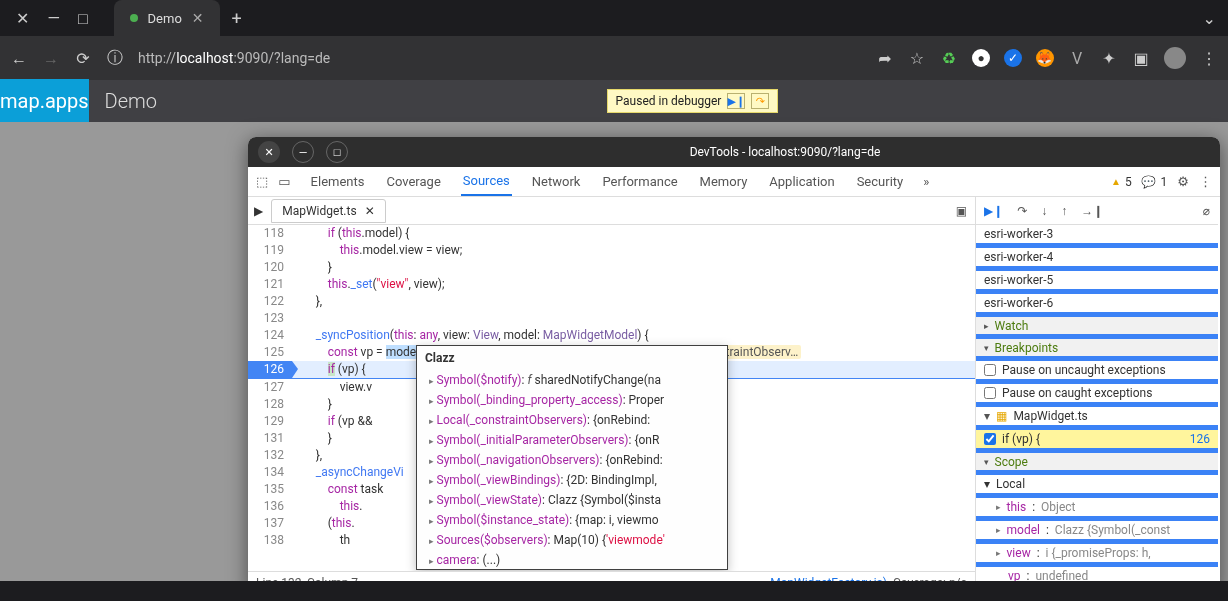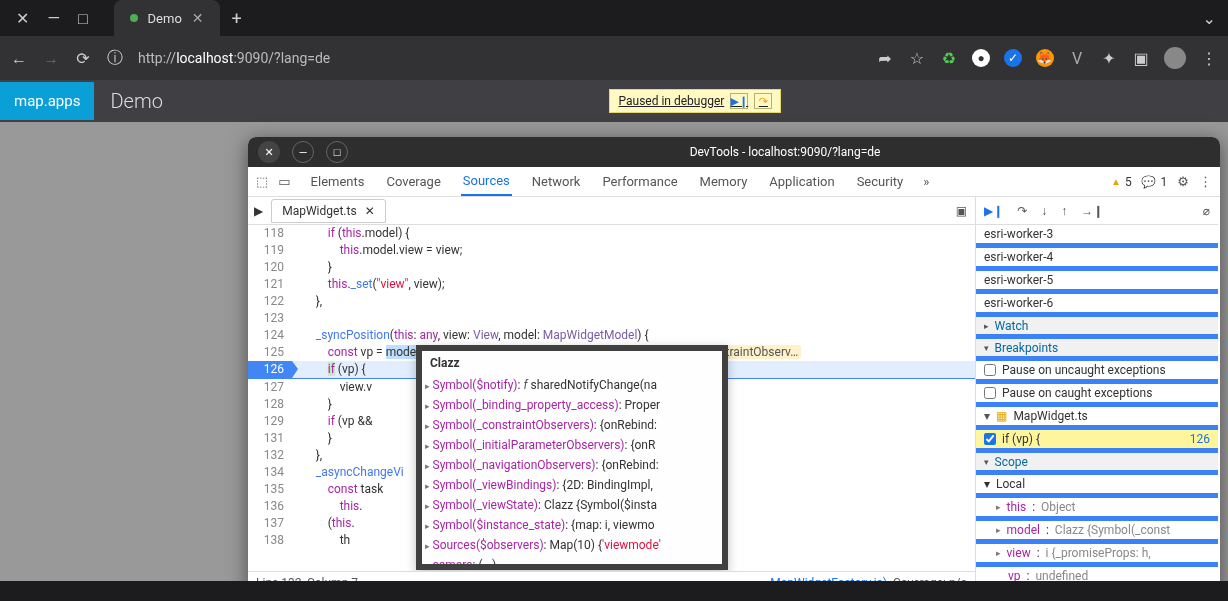--- a/index.html
+++ b/index.html
@@ -23,23 +23,23 @@
 .url { color: #bbb; font-size: 14px; }
 .url .host { color: #fff; }
 .addr-right { display: flex; gap: 14px; align-items: center; margin-left: auto; }
 .addr-right .ic { width: 18px; height: 18px; border-radius: 50%; display: flex; align-items: center; justify-content: center; font-size: 12px; }
 .ic.blue { background: #1a73e8; color: #fff; }
 .ic.fox { background: #ff9500; color: #fff; }
 .avatar { width: 22px; height: 22px; border-radius: 50%; background: #888; }
 
 
 .banner { height: 42px; display: flex; align-items: center; background: #404044; }
-.brand { background: #0b9fd8; color: #fff; padding: 10px 14px; font-size: 15px; }
+.brand { background: #0b9fd8; color: #fff; padding: 10px 0; font-size: 20px; }
 .page-title { color: #ddd; font-size: 20px; margin-left: 16px; font-weight: 300; }
-.paused { margin-left: auto; margin-right: auto; display: flex; align-items: center; background: #fff9c4; color: #222; padding: 3px 8px; font-size: 12px; border: 1px solid #e6d96b; text-decoration: underline; }
+.paused { margin-left: auto; margin-right: auto; display: flex; align-items: center; background: #fff9c4; color: #222; padding: 3px 8px; font-size: 12px; border: 1px solid #e6d96b; }
 .paused .pbtn { margin-left: 6px; width: 18px; height: 16px; border: 1px solid #b8b070; display: inline-flex; align-items: center; justify-content: center; font-size: 11px; cursor: pointer; }
 .paused .pbtn.step { color: #f90; }
 .paused .pbtn.play { color: #1a73e8; }
 
 
 .page-bg { position: absolute; top: 122px; left: 0; right: 0; bottom: 20px; background: #999; }
 
 
 .devtools { position: absolute; left: 248px; top: 137px; width: 972px; height: 456px; background: #fff; color: #333; border-radius: 8px 8px 0 0; box-shadow: 0 4px 20px rgba(0,0,0,0.5); display: flex; flex-direction: column; overflow: hidden; }
 .dt-titlebar { height: 30px; background: #2e2e2e; color: #fff; display: flex; align-items: center; padding: 0 10px; gap: 12px; font-size: 12px; }
@@ -73,37 +73,37 @@
 .row-exec { background: #e2eeff; }
 .row-exec .code { border-bottom: 1px solid #4285f4; }
 
 
 .kw { color: #a626a4; }
 .str { color: #d14; }
 .fn { color: #4078f2; }
 .typ { color: #795da3; }
 .inline-val { background: #fdf2ca; color: #555; padding: 0 3px; border-radius: 2px; }
 
-.tooltip { position: absolute; left: 168px; top: 120px; width: 312px; height: 225px; background: #fefefe; border: 6px solid #404040; box-shadow: 0 3px 10px rgba(0,0,0,0.25); font-family: monospace; font-size: 12px; overflow: hidden; }
+.tooltip { position: absolute; left: 168px; top: 120px; width: 312px; height: 225px; background: #fefefe; border: 1px solid #404040; box-shadow: 0 3px 10px rgba(0,0,0,0.25); font-family: monospace; font-size: 12px; overflow: hidden; }
 .tooltip-title { font-weight: bold; padding: 4px 8px; }
-.tooltip-row { padding: 1px 3px; white-space: nowrap; overflow: hidden; }
+.tooltip-row { padding: 1px 12px; white-space: nowrap; overflow: hidden; }
 .tooltip-row .sk { color: #a626a4; }
 .tooltip-row::before { content: "▸"; color: #777; margin-right: 3px; font-size: 9px; }
 
 .dt-status { height: 22px; border-top: 1px solid #ddd; display: flex; align-items: center; font-size: 12px; color: #555; padding: 0 8px; }
 .dt-status .link { color: #1a73e8; text-decoration: underline; margin-left: auto; margin-right: 6px; }
 
 
 .dt-right { width: 242px; display: flex; flex-direction: column; font-size: 12px; overflow: hidden; }
 .dbg-toolbar { height: 28px; border-bottom: 1px solid #ddd; display: flex; align-items: center; gap: 14px; padding: 0 8px; color: #555; }
 .dbg-toolbar .play { color: #1a73e8; }
 .dbg-toolbar .deact { margin-left: auto; }
 
 .thread-row, .section-hdr, .bp-row, .scope-row { padding: 2px 8px; border-bottom: 5px solid #3b82f6; display: flex; align-items: center; gap: 6px; }
-.section-hdr { background: #f1f1f1; color: #0369a1; cursor: pointer; height: 22px; }
+.section-hdr { background: #f1f1f1; color: #4d7c0f; cursor: pointer; height: 22px; }
 .section-hdr::before { content: "▸"; color: #555; font-size: 9px; }
 .section-hdr.open::before { content: "▾"; }
 .bp-highlight { background: #fff59d; }
 .bp-line { margin-left: auto; color: #1a73e8; }
 .scope-indent { padding-left: 20px; }
 .val-purple { color: #a626a4; }
 .val-gray { color: #888; }
 
 .footer { position: absolute; bottom: 0; left: 0; right: 0; height: 20px; background: #1c1c1f; }
 
@@ -221,21 +221,21 @@
           <div class="code-row"><div class="gutter">132</div><div class="code">        },</div></div>
           <div class="code-row"><div class="gutter">134</div><div class="code">        <span class="fn">_asyncChangeVi</span></div></div>
           <div class="code-row"><div class="gutter">135</div><div class="code">            <span class="kw">const</span> task</div></div>
           <div class="code-row"><div class="gutter">136</div><div class="code">                <span class="kw">this</span>.</div></div>
           <div class="code-row"><div class="gutter">137</div><div class="code">            (<span class="kw">this</span>.</div></div>
           <div class="code-row"><div class="gutter">138</div><div class="code">                th                                 ew: <span class="typ">View</span> }) =&gt; {</div></div>
           <div class="tooltip">
             <div class="tooltip-title">Clazz</div>
             <div class="tooltip-row"><span class="sk">Symbol($notify)</span>: <span style="font-style:italic;color:#555">f</span> sharedNotifyChange(na</div>
             <div class="tooltip-row"><span class="sk">Symbol(_binding_property_access)</span>: Proper</div>
-            <div class="tooltip-row"><span class="sk">Symbol(_constraintObservers)</span>: {onRebind:</div>
+            <div class="tooltip-row"><span class="sk">Local(_constraintObservers)</span>: {onRebind:</div>
             <div class="tooltip-row"><span class="sk">Symbol(_initialParameterObservers)</span>: {onR</div>
             <div class="tooltip-row"><span class="sk">Symbol(_navigationObservers)</span>: {onRebind:</div>
             <div class="tooltip-row"><span class="sk">Symbol(_viewBindings)</span>: {2D: BindingImpl,</div>
             <div class="tooltip-row"><span class="sk">Symbol(_viewState)</span>: Clazz {Symbol($insta</div>
             <div class="tooltip-row"><span class="sk">Symbol($instance_state)</span>: {map: i, viewmo</div>
             <div class="tooltip-row"><span class="sk">Sources($observers)</span>: Map(10) {<span class="str">'viewmode'</span></div>
             <div class="tooltip-row"><span class="sk">camera</span>: (...)</div>
           </div>
         </div>
 

